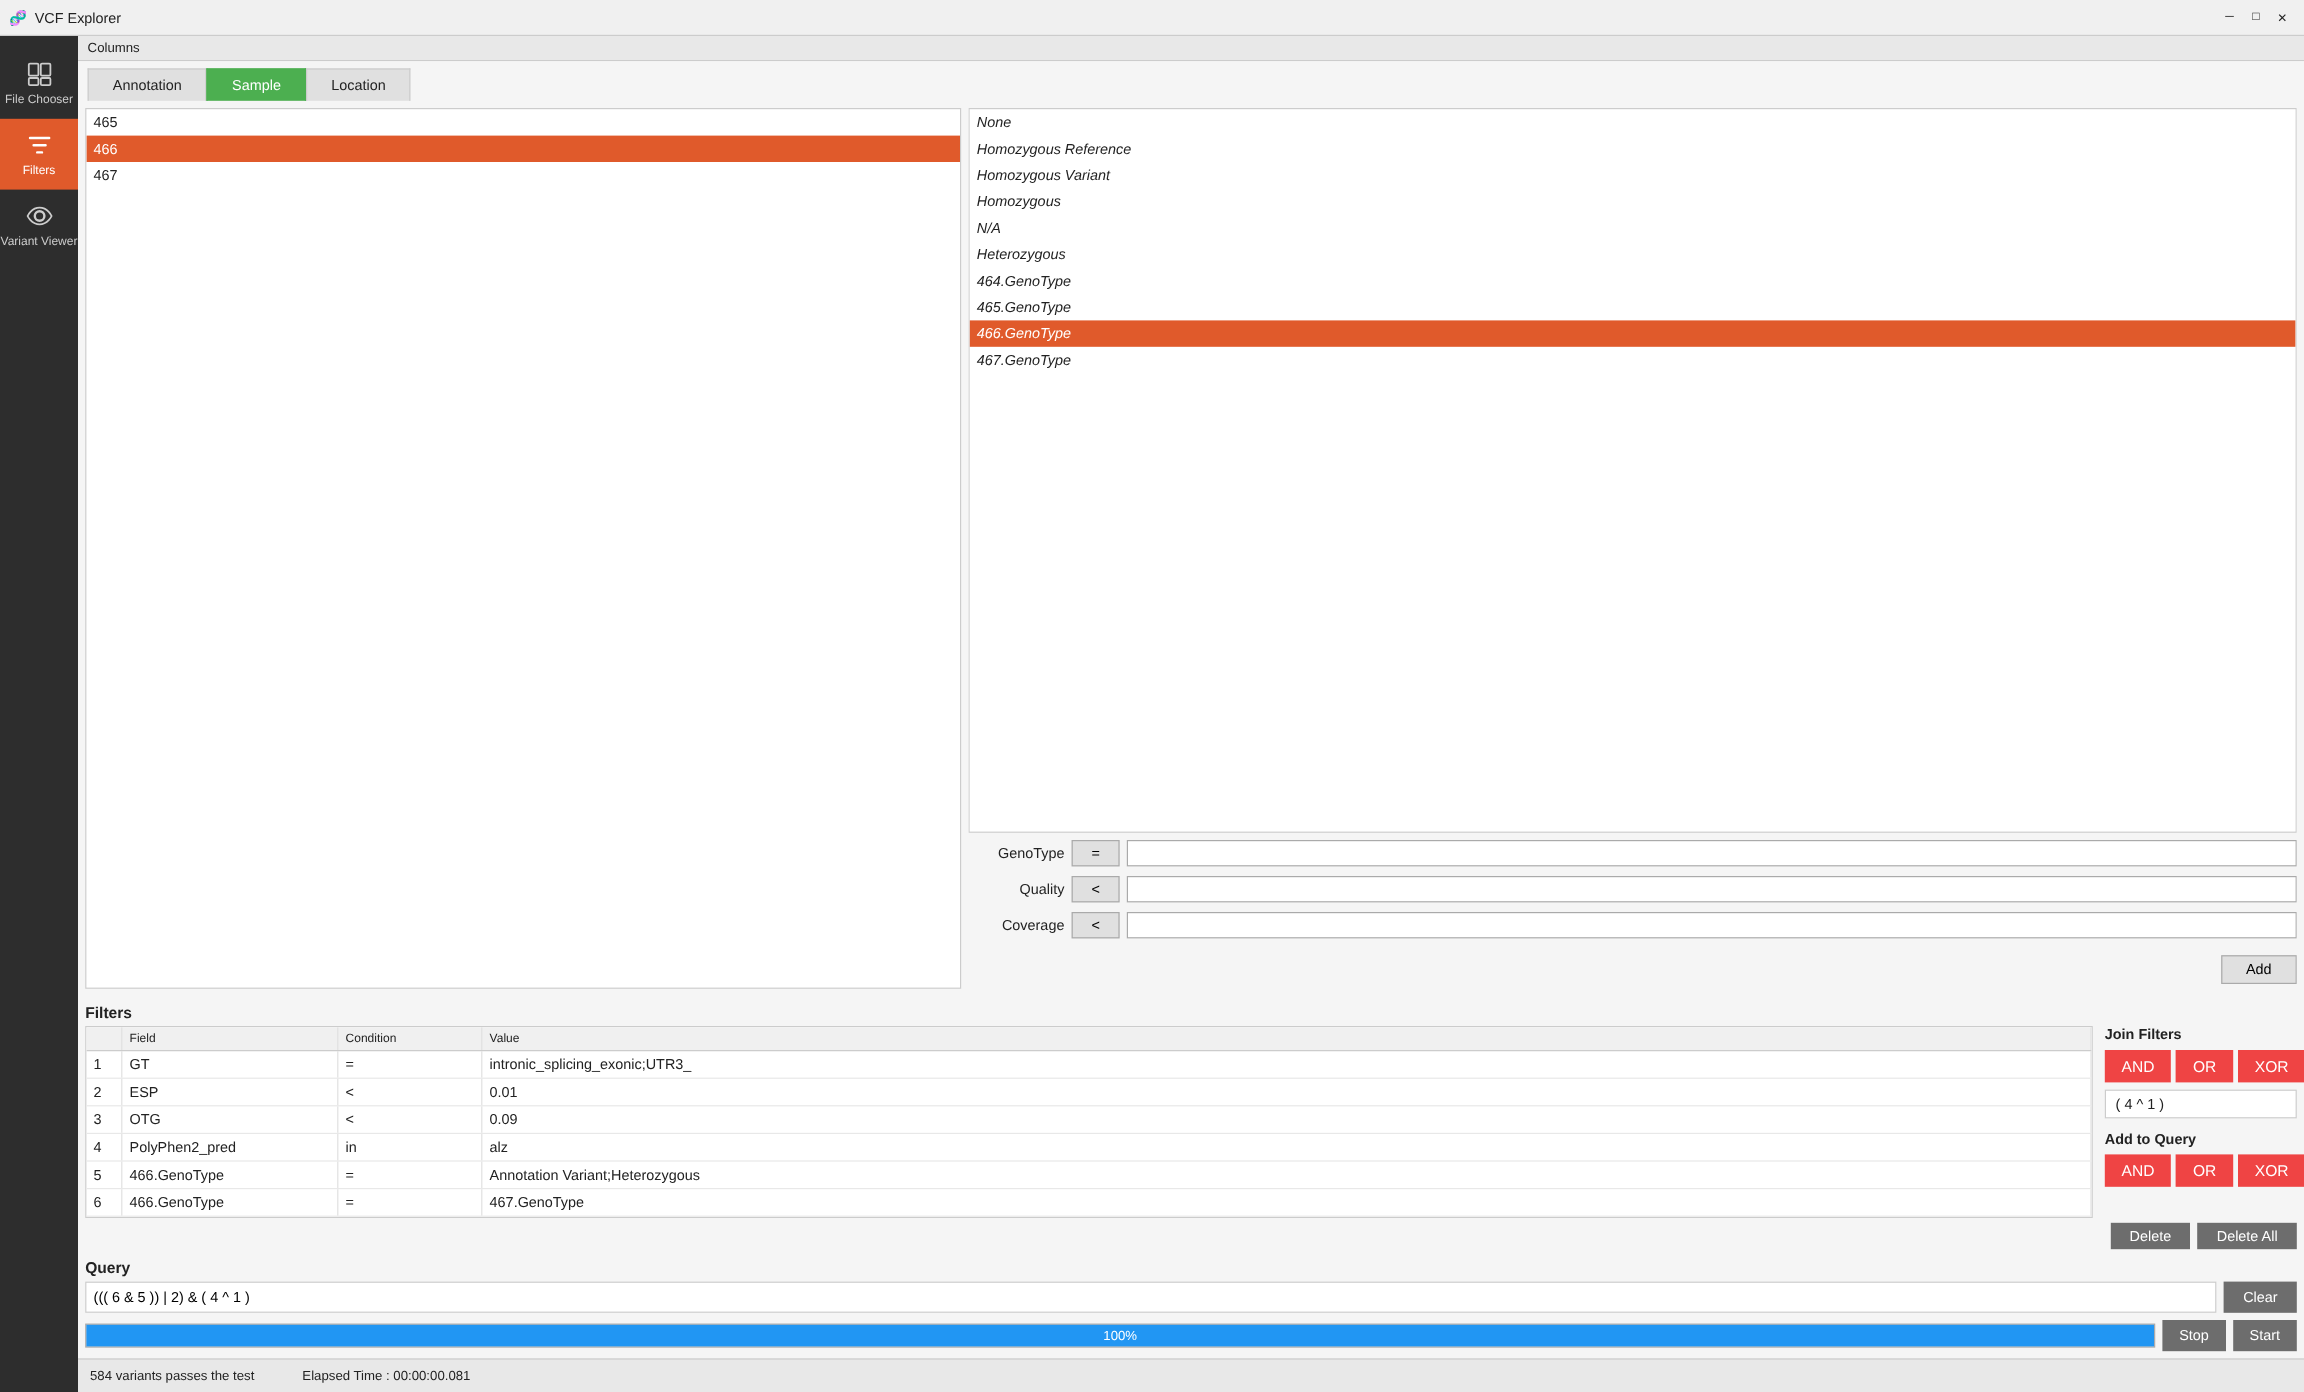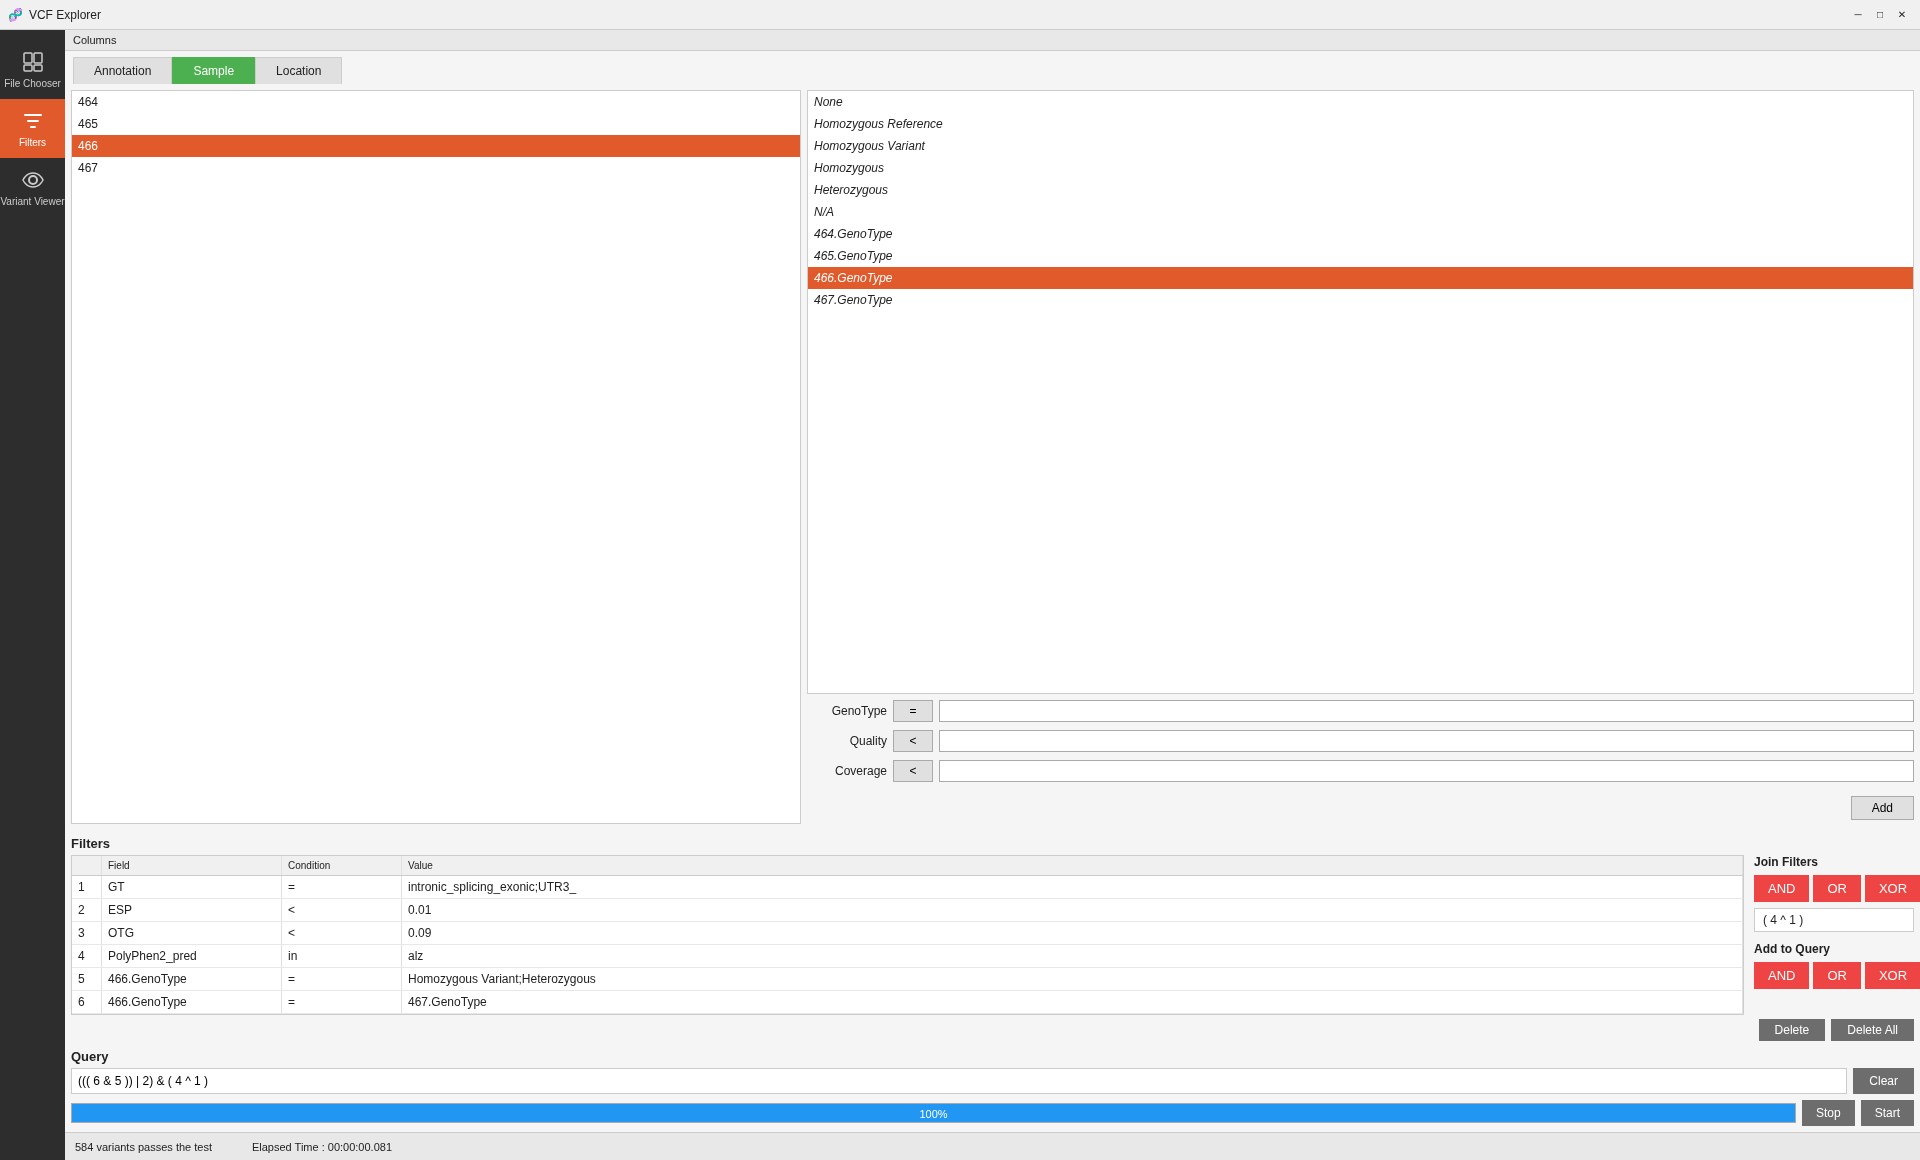--- a/index.html
+++ b/index.html
@@ -354,23 +354,20 @@
     <div id="tabs">
       <div class="tab">Annotation</div>
       <div class="tab active">Sample</div>
       <div class="tab">Location</div>
     </div>
 
     <div id="main-panel">
 
       <div id="left-list">
         <div class="list-item">
-            <span>464</span>
-          </div>
-        <div class="list-item">
             <span>465</span>
           </div>
         <div class="list-item selected">
             <span>466</span>
           </div>
         <div class="list-item">
             <span>467</span>
           </div>
       </div>
 
@@ -383,24 +380,24 @@
           <div class="gt-item">
               <span>Homozygous Reference</span>
             </div>
           <div class="gt-item">
               <span>Homozygous Variant</span>
             </div>
           <div class="gt-item">
               <span>Homozygous</span>
             </div>
           <div class="gt-item">
+              <span>N/A</span>
+            </div>
+          <div class="gt-item">
               <span>Heterozygous</span>
-            </div>
-          <div class="gt-item">
-              <span>N/A</span>
             </div>
           <div class="gt-item">
               <span>464.GenoType</span>
             </div>
           <div class="gt-item">
               <span>465.GenoType</span>
             </div>
           <div class="gt-item selected">
               <span>466.GenoType</span>
             </div>
@@ -466,21 +463,21 @@
                 <div class="table-row-data">
     <div>4</div>
     <div>PolyPhen2_pred</div>
     <div>in</div>
     <div>alz</div>
   </div>
                 <div class="table-row-data">
     <div>5</div>
     <div>466.GenoType</div>
     <div>=</div>
-    <div>Homozygous Variant;Heterozygous</div>
+    <div>Annotation Variant;Heterozygous</div>
   </div>
                 <div class="table-row-data">
     <div>6</div>
     <div>466.GenoType</div>
     <div>=</div>
     <div>467.GenoType</div>
   </div>
               </div>
           </div>
 

